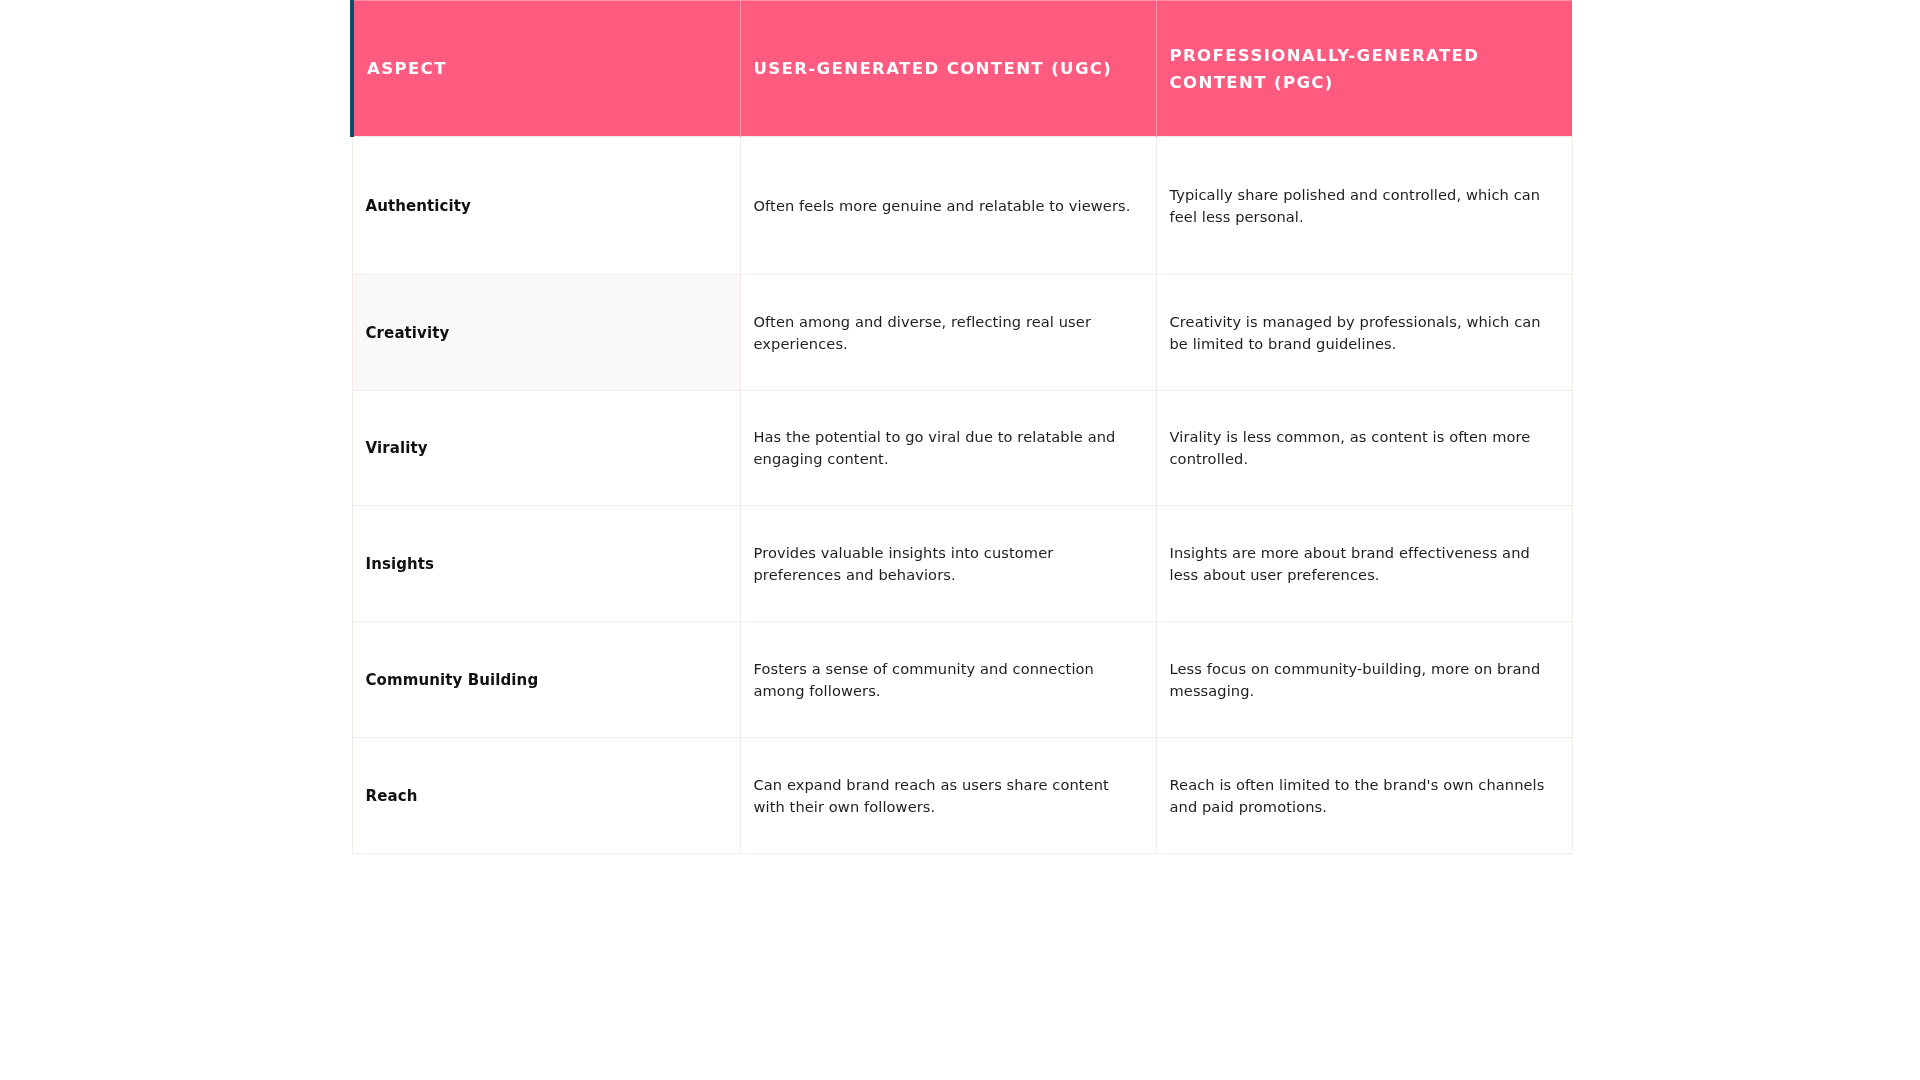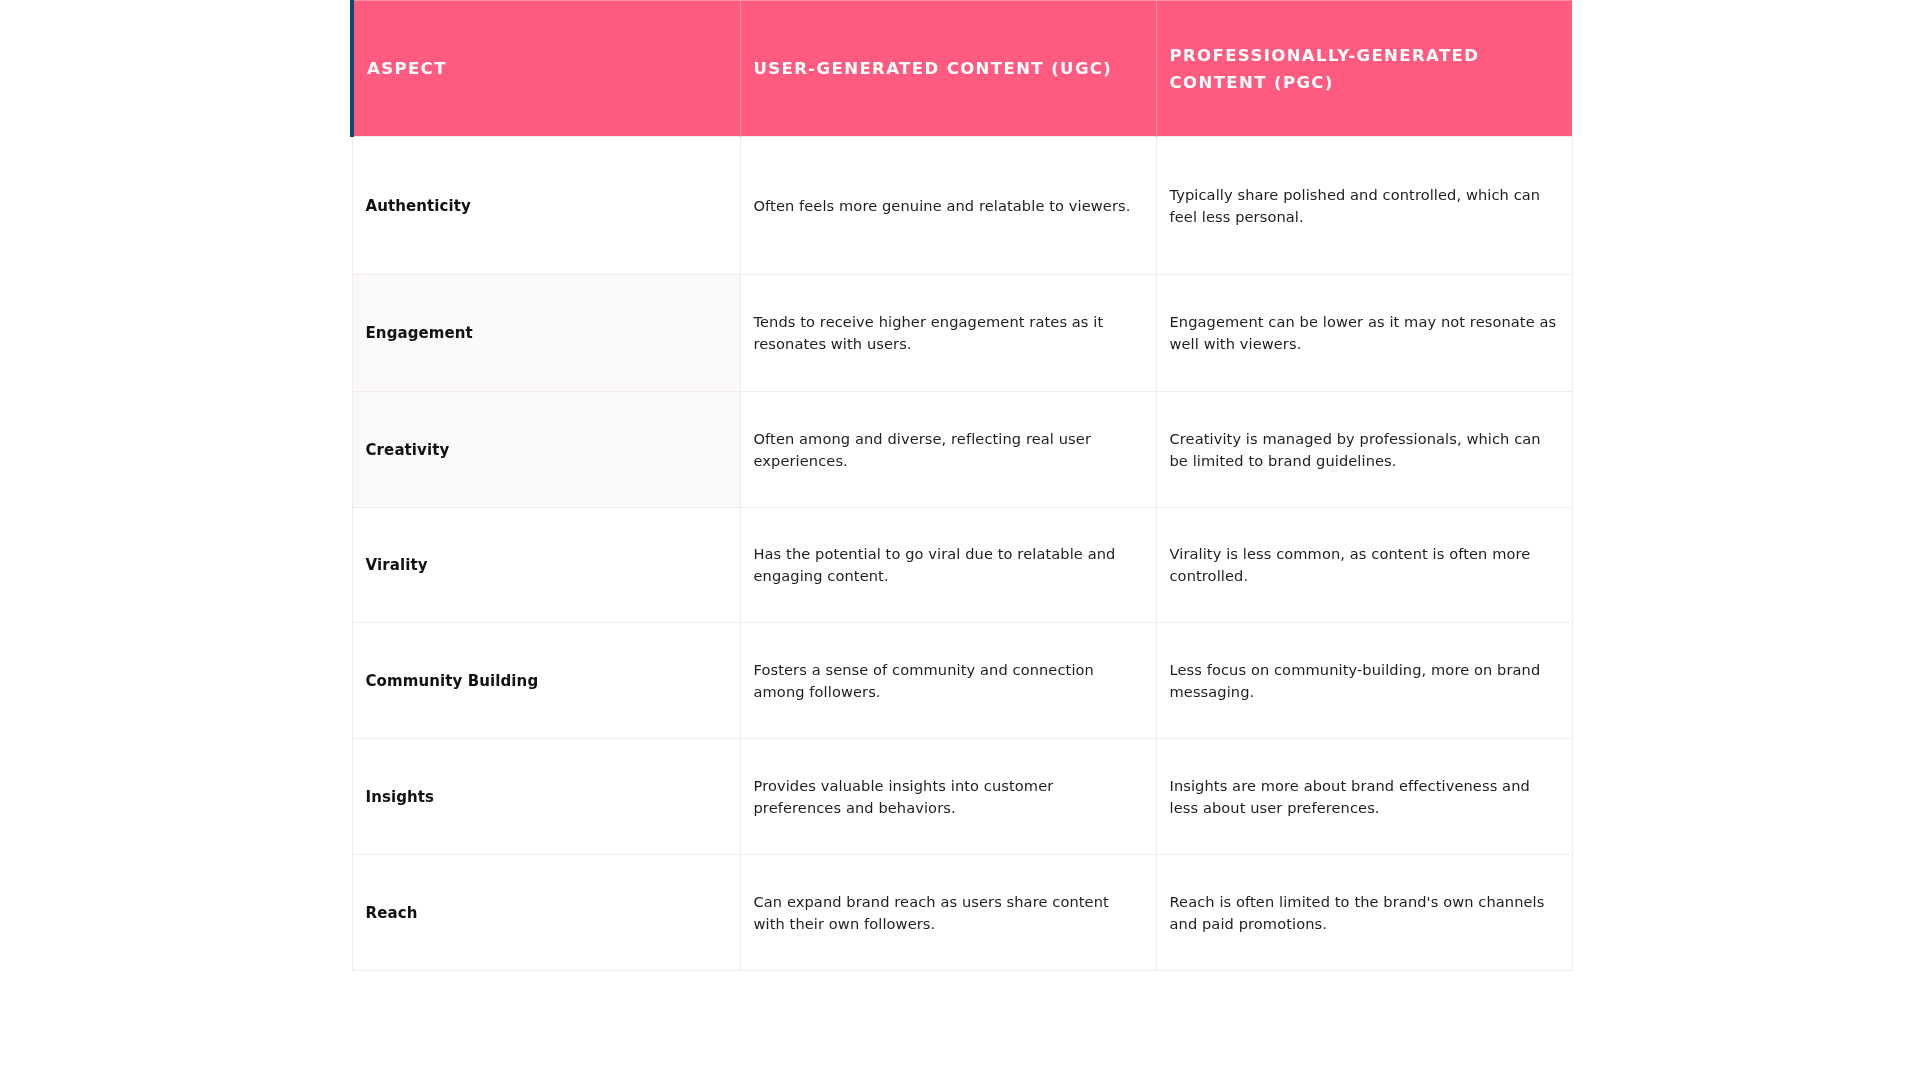--- a/index.html
+++ b/index.html
@@ -96,31 +96,20 @@
         <td class="aspect">
             <span class="cell-text">Authenticity</span>
           </td>
         <td class="desc">
             <span class="cell-text">Often feels more genuine and relatable to viewers.</span>
           </td>
         <td class="desc">
             <span class="cell-text">Typically share polished and controlled, which can feel less personal.</span>
           </td>
       </tr>
-      <tr class="shaded" style="height: 117px;">
-        <td class="aspect">
-            <span class="cell-text">Engagement</span>
-          </td>
-        <td class="desc">
-            <span class="cell-text">Tends to receive higher engagement rates as it resonates with users.</span>
-          </td>
-        <td class="desc">
-            <span class="cell-text">Engagement can be lower as it may not resonate as well with viewers.</span>
-          </td>
-      </tr>
       <tr class="shaded" style="height: 116px; margin-left: 16px;">
         <td class="aspect">
             <span class="cell-text">Creativity</span>
           </td>
         <td class="desc">
             <span class="cell-text">Often among and diverse, reflecting real user experiences.</span>
           </td>
         <td class="desc">
             <span class="cell-text">Creativity is managed by professionals, which can be limited to brand guidelines.</span>
           </td>
@@ -131,38 +120,38 @@
           </td>
         <td class="desc">
             <span class="cell-text">Has the potential to go viral due to relatable and engaging content.</span>
           </td>
         <td class="desc">
             <span class="cell-text">Virality is less common, as content is often more controlled.</span>
           </td>
       </tr>
       <tr style="height: 116px;">
         <td class="aspect">
+            <span class="cell-text">Insights</span>
+          </td>
+        <td class="desc">
+            <span class="cell-text">Provides valuable insights into customer preferences and behaviors.</span>
+          </td>
+        <td class="desc">
+            <span class="cell-text">Insights are more about brand effectiveness and less about user preferences.</span>
+          </td>
+      </tr>
+      <tr style="height: 116px;">
+        <td class="aspect">
             <span class="cell-text">Community Building</span>
           </td>
         <td class="desc">
             <span class="cell-text">Fosters a sense of community and connection among followers.</span>
           </td>
         <td class="desc">
             <span class="cell-text">Less focus on community-building, more on brand messaging.</span>
-          </td>
-      </tr>
-      <tr style="height: 116px;">
-        <td class="aspect">
-            <span class="cell-text">Insights</span>
-          </td>
-        <td class="desc">
-            <span class="cell-text">Provides valuable insights into customer preferences and behaviors.</span>
-          </td>
-        <td class="desc">
-            <span class="cell-text">Insights are more about brand effectiveness and less about user preferences.</span>
           </td>
       </tr>
       <tr style="height: 116px;">
         <td class="aspect">
             <span class="cell-text">Reach</span>
           </td>
         <td class="desc">
             <span class="cell-text">Can expand brand reach as users share content with their own followers.</span>
           </td>
         <td class="desc">

